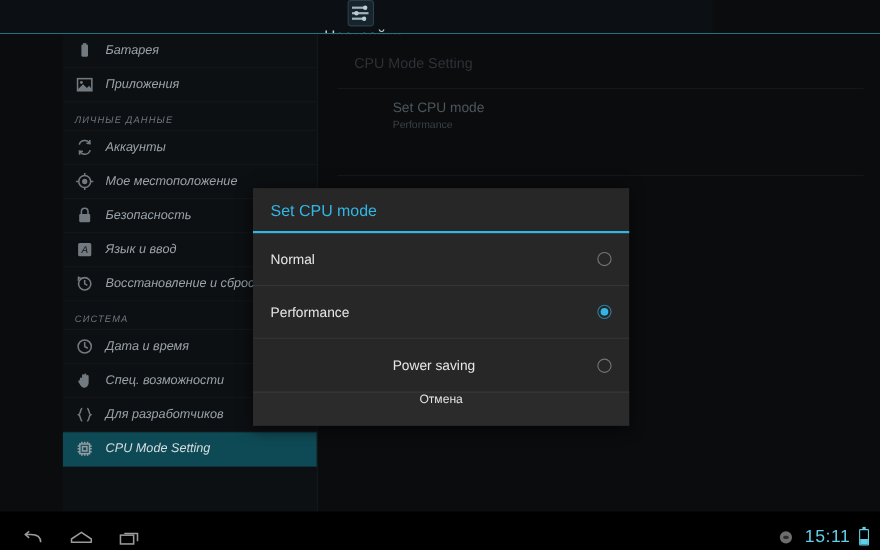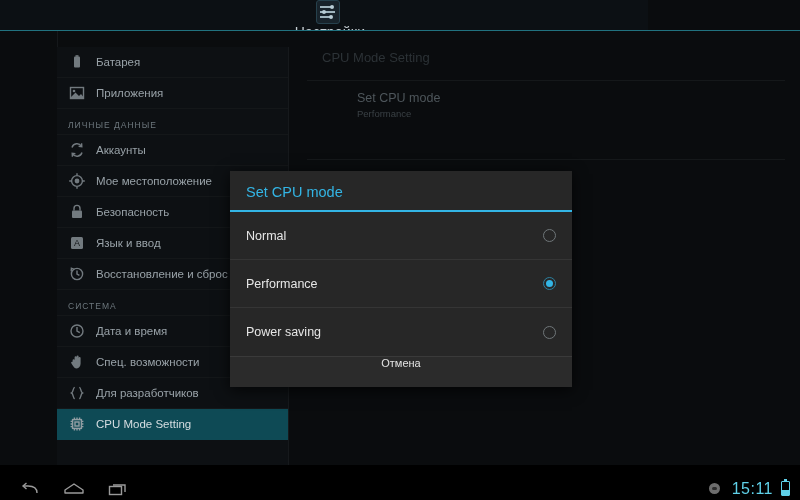--- a/index.html
+++ b/index.html
@@ -76,25 +76,26 @@
   #content {
     position: absolute;
     left: 0; top: 31px;
     width: 800px; height: 434px;
     background: #0a0c0e;
   }
 
   
   #sidebar {
     position: absolute;
-    left: 57px; top: 16px;
+    left: 57px; top: 0;
     width: 231px; height: 434px;
     background: #0d1013;
     border-right: 1px solid #16191c;
     overflow: hidden;
+    font-style: italic;
   }
   #sidebar-rail-left {
     position: absolute;
     left: 57px; top: 0;
     width: 1px; height: 434px;
     background: #15181b;
   }
   .nav-item {
     position: relative;
     height: 31px;
@@ -195,21 +196,21 @@
     background: #33b5e5;
   }
   .dialog-option {
     height: 48px;
     display: flex;
     align-items: center;
     padding: 4px 16px;
     border-bottom: 1px solid #353535;
     box-sizing: border-box;
   }
-  .dialog-option:last-of-type { border-bottom: none; }
+  .dialog-option:last-of-type { border-bottom: none; text-align: center; }
   .option-label {
     color: #e6e6e6;
     font-size: 12.5px;
     flex: 1;
   }
   .radio {
     width: 13px; height: 13px;
     border-radius: 50%;
     border: 1.5px solid #6f7679;
     box-sizing: border-box;

